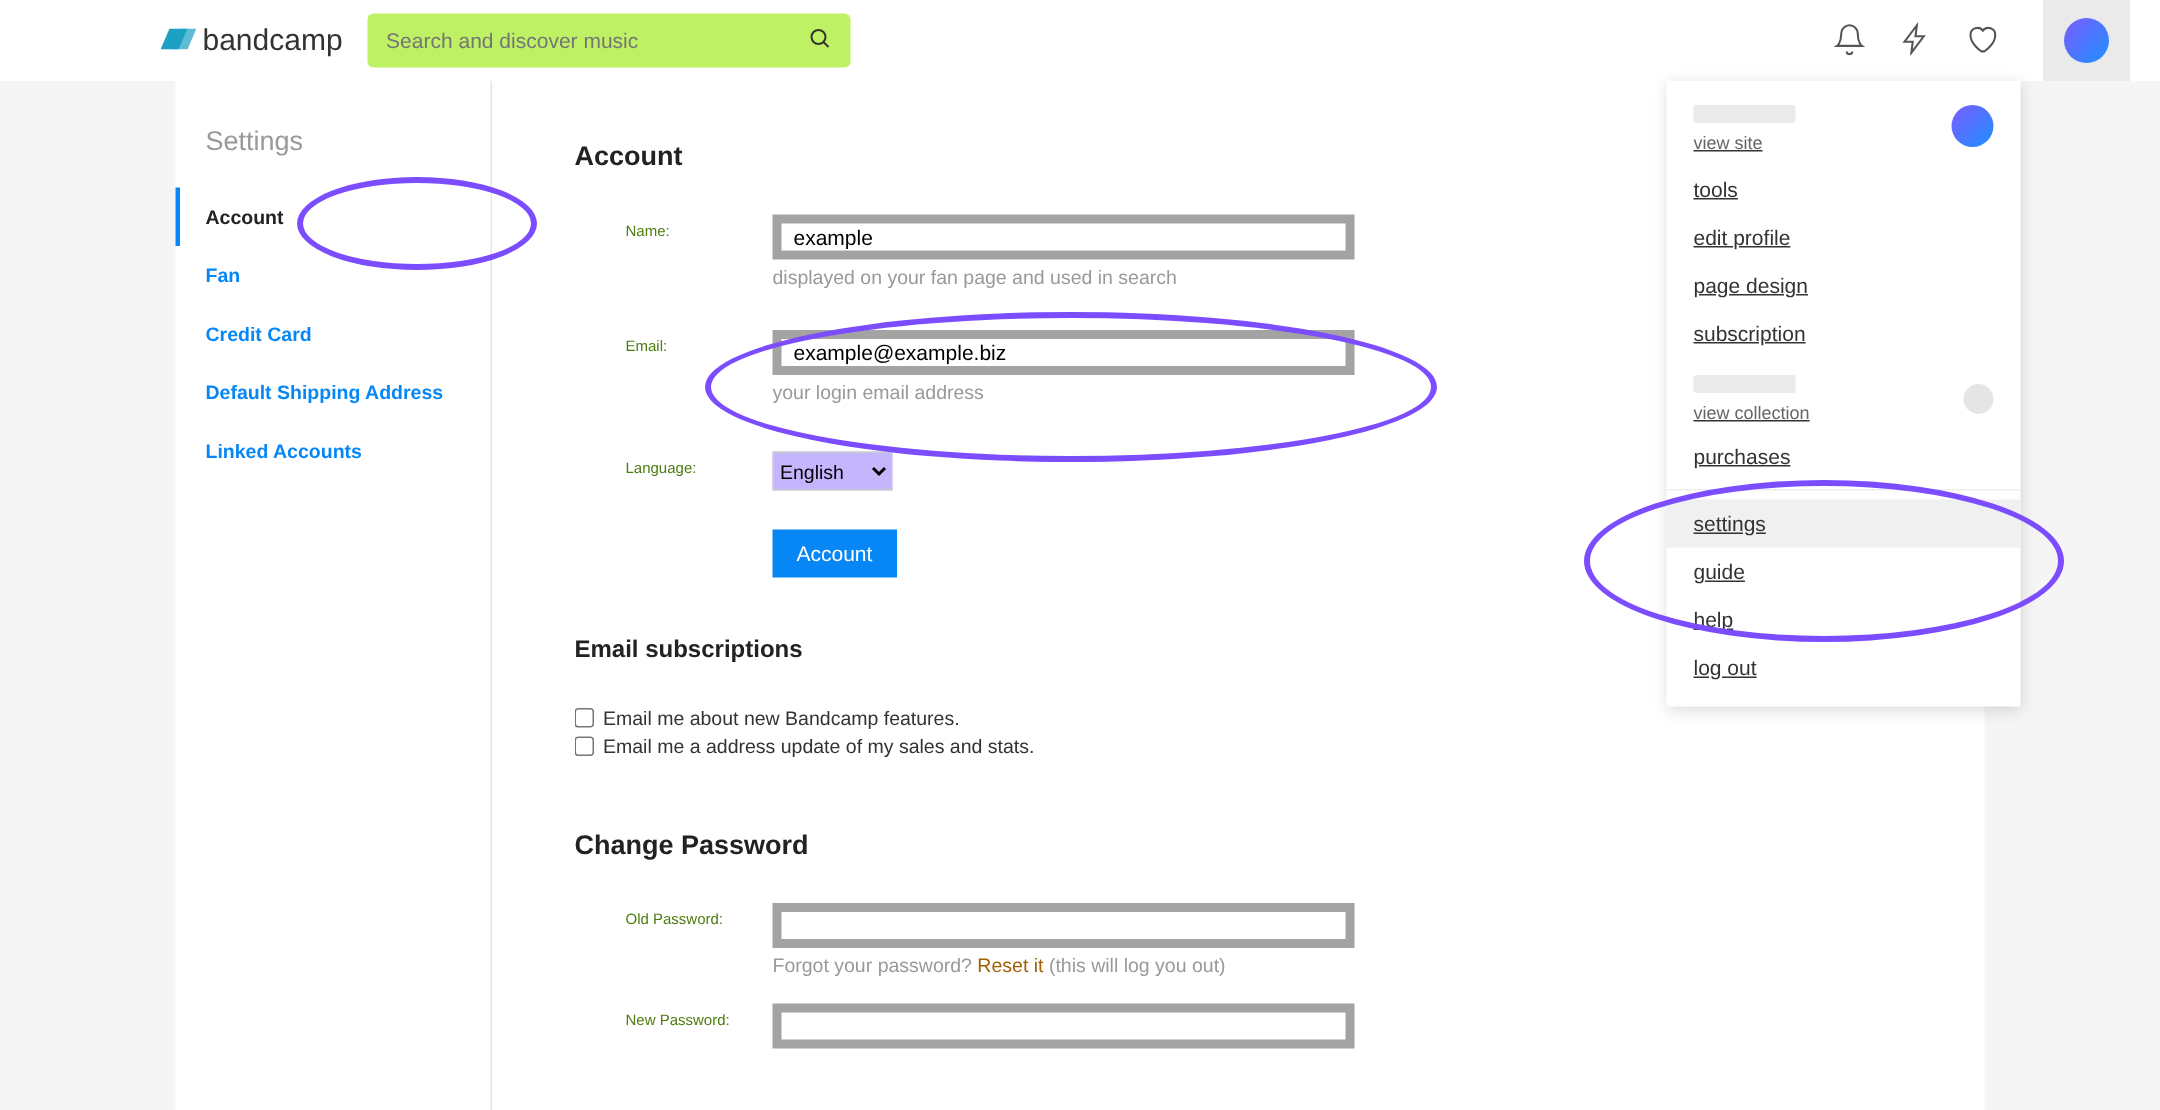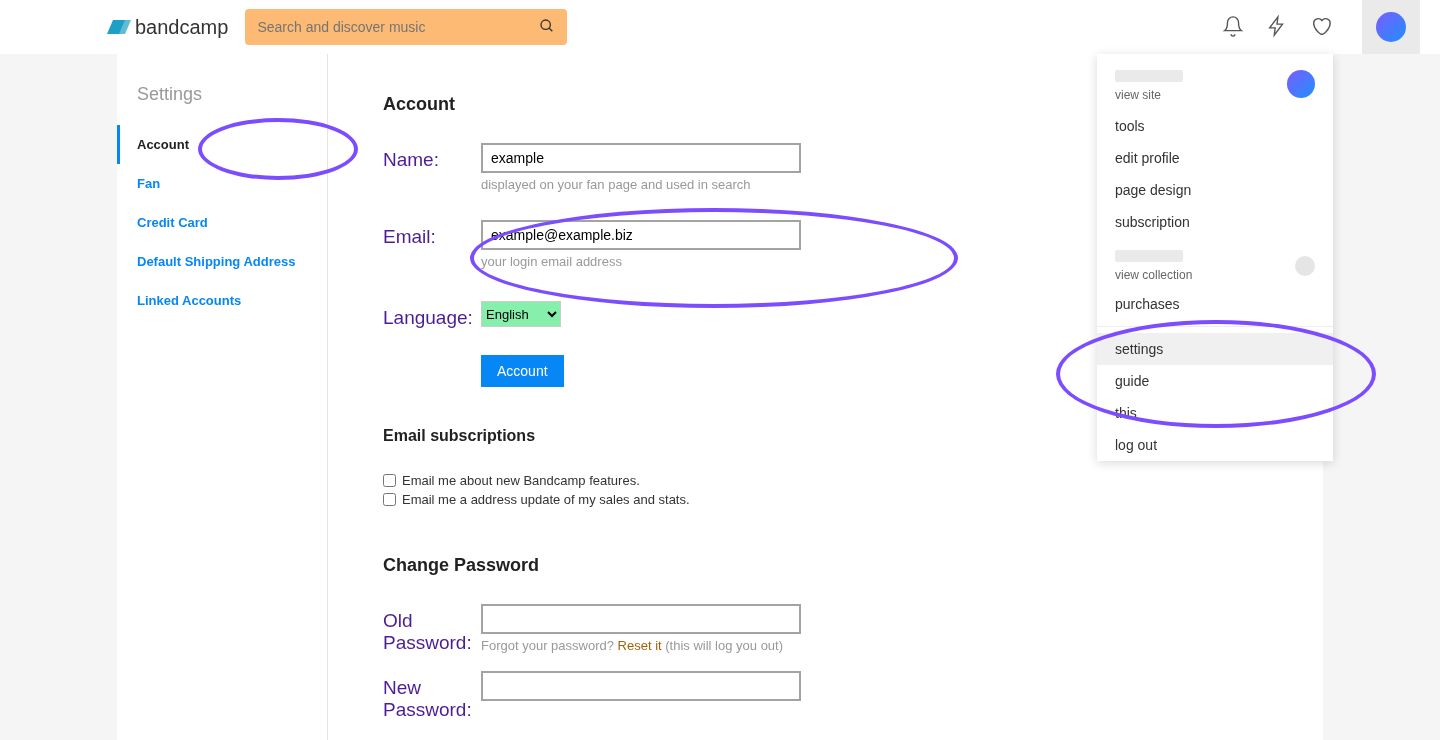--- a/index.html
+++ b/index.html
@@ -1,54 +1,54 @@
 <!DOCTYPE html>
 <html><head>
   <meta charset="utf-8">
   <style>
     * { box-sizing: border-box; margin: 0; padding: 0; }
     body { font-family: -apple-system, BlinkMacSystemFont, "Segoe UI", Helvetica, Arial, sans-serif; background: #f5f5f5; color: #333; font-size: 14px; }
     
     .header { background: #fff; height: 54px; display: flex; align-items: center; padding: 0 20px 0 107px; }
     .logo { display: flex; align-items: flex-end; font-size: 20px; font-weight: 500; color: #333; }
     .logo-mark { display: inline-block; margin-right: 4px; }
-    .search-box { margin-left: 17px; background: #fdba74; border-radius: 4px; width: 322px; height: 36px; display: flex; align-items: center; padding: 0 12px; }
+    .search-box { margin-left: 17px; background: #bef264; border-radius: 4px; width: 322px; height: 36px; display: flex; align-items: center; padding: 0 12px; }
     .search-input { flex: 1; border: none; background: transparent; outline: none; font-size: 14px; color: #666; }
     .search-icon { color: #333; }
     .header-spacer { flex: 1; }
     .header-icons { display: flex; align-items: center; gap: 22px; }
     .header-icon { color: #555; cursor: pointer; }
     .avatar-circle { width: 30px; height: 30px; border-radius: 50%; background: linear-gradient(135deg, #7B5CFF, #1E90FF); }
     .avatar-badge { width: 58px; height: 54px; background: #eaeaea; display: flex; align-items: center; justify-content: center; margin-left: 8px; }
     
     .container { display: flex; width: 1206px; margin: 0 auto; }
     
     .sidebar { width: 211px; background: #fff; border-right: 1px solid #e5e5e5; padding-top: 30px; }
     .sidebar-title { color: #999; font-size: 18px; font-weight: 400; padding: 0 20px 20px; }
     .sidebar-item { padding: 12px 20px; color: #0687f5; font-size: 13px; font-weight: 600; cursor: pointer; }
     .sidebar-item.active { color: #222; border-left: 3px solid #0687f5; padding-left: 17px; background: #fff; font-weight: 700; }
     
     .main { flex: 1; background: #fff; padding: 40px 55px; min-height: 686px; }
     .section-heading { font-size: 18px; font-weight: 700; color: #222; margin-bottom: 28px; }
     .form-row { display: flex; align-items: flex-start; margin-bottom: 6px; }
-    .form-label { width: 98px; font-size: 19px; color: #4c1d95; padding-top: 6px; }
+    .form-label { width: 98px; font-size: 10px; color: #4d7c0f; padding-top: 6px; margin-left: 34px; }
     .form-field { flex: 1; }
-    .text-input { width: 320px; height: 30px; border: 2px solid #a3a3a3; padding: 4px 8px; font-size: 14px; }
+    .text-input { width: 388px; height: 30px; border: 6px solid #a3a3a3; padding: 4px 8px; font-size: 14px; }
     .field-hint { color: #999; font-size: 13px; margin-top: 4px; margin-bottom: 22px; }
-    .select-input { width: 80px; height: 26px; border: 1px solid #ccc; font-size: 13px; background: #86efac; }
+    .select-input { width: 80px; height: 26px; border: 1px solid #ccc; font-size: 13px; background: #c4b5fd; }
     .btn-update { background: #0687f5; color: #fff; border: none; padding: 8px 16px; font-size: 14px; cursor: pointer; margin-top: 20px; }
     
     .checkbox-row { display: flex; gap: 6px; margin-bottom: 4px; font-size: 13px; color: #333; }
     .checkbox-row input { margin: 0; }
     
     .pw-section { margin-top: 48px; }
     .pw-hint { color: #999; font-size: 13px; margin-top: 4px; margin-bottom: 12px; }
     .pw-hint a { color: #a16207; text-decoration: none; }
     
-    .dropdown { position: absolute; top: 54px; right: 107px; width: 236px; background: #fff; box-shadow: 0 2px 10px rgba(0,0,0,0.15); z-index: 100; }
+    .dropdown { position: absolute; top: 54px; right: 93px; width: 236px; background: #fff; box-shadow: 0 2px 10px rgba(0,0,0,0.15); padding-bottom: 10px; z-index: 100; text-decoration: underline; }
     .dropdown-header { padding: 16px 18px 8px; display: flex; justify-content: space-between; align-items: flex-start; }
     .dropdown-user-name { background: #eaeaea; width: 68px; height: 12px; border-radius: 2px; margin-bottom: 6px; }
     .dropdown-view-site { font-size: 12px; color: #666; }
     .dropdown-avatar { width: 28px; height: 28px; border-radius: 50%; background: linear-gradient(135deg, #7B5CFF, #1E90FF); }
     .dropdown-item { padding: 8px 18px; font-size: 14px; color: #333; cursor: pointer; }
     .dropdown-item.highlighted { background: #f0f0f0; }
     .dropdown-section2 { padding: 12px 18px 6px; display: flex; justify-content: space-between; align-items: center; border-top: none; }
     .dropdown-user-name2 { background: #eaeaea; width: 68px; height: 12px; border-radius: 2px; margin-bottom: 6px; }
     .dropdown-avatar2 { width: 20px; height: 20px; border-radius: 50%; background: #e5e5e5; }
     .dropdown-divider { border-top: 1px solid #eee; margin: 6px 0; }
@@ -196,19 +196,19 @@
     <div>
       <div class="dropdown-user-name2"></div>
       <div class="dropdown-view-site">view collection</div>
     </div>
     <div class="dropdown-avatar2"></div>
   </div>
   <div class="dropdown-item">purchases</div>
   <div class="dropdown-divider"></div>
   <div class="dropdown-item highlighted">settings</div>
   <div class="dropdown-item">guide</div>
-  <div class="dropdown-item">this</div>
+  <div class="dropdown-item">help</div>
   <div class="dropdown-item">log out</div>
 </div>
 
 <div class="annotation-ellipse" style="left:198px; top:118px; width:160px; height:62px;"></div>
 <div class="annotation-ellipse" style="left:470px; top:208px; width:488px; height:100px;"></div>
 <div class="annotation-ellipse" style="left:1056px; top:320px; width:320px; height:108px;"></div>
 
 </body></html>

